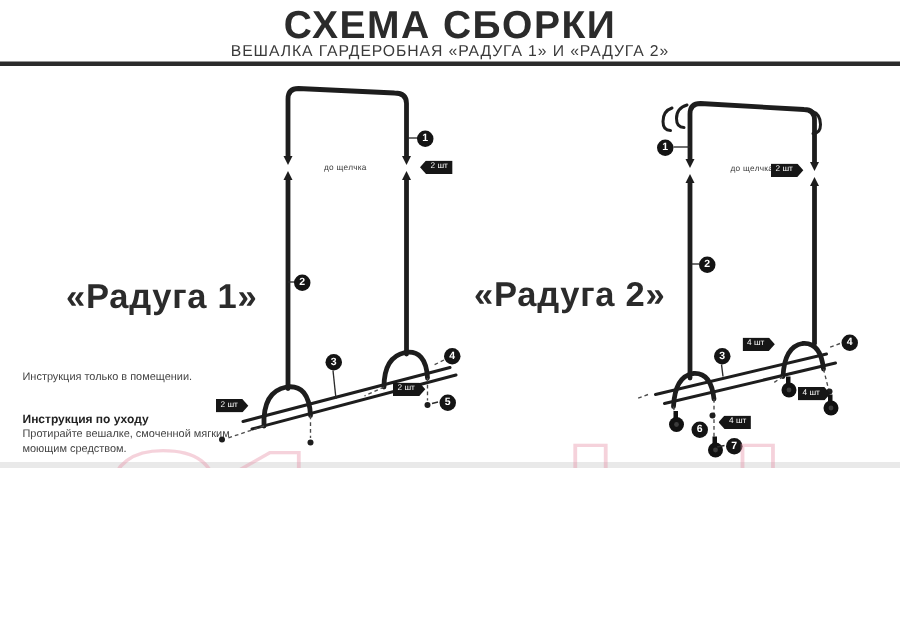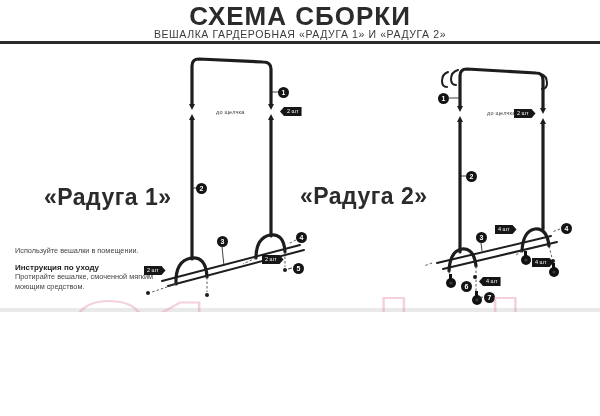--- a/index.html
+++ b/index.html
@@ -43,21 +43,21 @@
     display:flex; align-items:center; }
   .tip-right { clip-path:polygon(0 0, calc(100% - 4px) 0, 100% 50%, calc(100% - 4px) 100%, 0 100%);
     padding:0 7px 0 3px; }
   .tip-left { clip-path:polygon(4px 0, 100% 0, 100% 100%, 4px 100%, 0 50%);
     padding:0 3px 0 7px; }
 
   .click-note { position:absolute; font-size:5.5px; color:#3a3a3a; z-index:9; letter-spacing:0.2px; }
 
   
   .info-block { position:absolute; left:15px; top:246px; width:152px; }
-  .info-title { font-size:8px; font-weight:bold; color:#222; margin-top:8px; }
+  .info-title { font-size:8px; font-weight:bold; color:#222; margin-top:20px; }
   .info-text { font-size:7.3px; color:#444; line-height:1.3; }
 
   
   .kit-banner { position:absolute; left:233px; top:289px; width:134px; height:20px;
     background:#2c2c2c; border-radius:7px; color:#fff; font-size:10.5px;
     display:flex; align-items:center; justify-content:center; letter-spacing:0.4px; z-index:6; }
 
   
   .gray-panel { position:absolute; left:0; top:308px; width:600px; height:108px; background:#e9e9e9; }
 
@@ -163,21 +163,21 @@
           <circle class="wheel-hi" cx="554" cy="272" r="1.6"></circle>
       </g>
       <line class="leader" x1="449" y1="98" x2="460" y2="98"></line>
       <line class="leader" x1="461" y1="176" x2="466" y2="176"></line>
       <line class="leader" x1="481" y1="243" x2="482" y2="251"></line>
       <line class="leader" x1="483" y1="297" x2="478" y2="298"></line>
     </g>
   </svg>
 
   <div class="model-label" style="left:44px; top:184px;">«Радуга 1»</div>
-  <div class="model-label" style="left:300px; top:183px;">«Радуга 2»</div>
+  <div class="model-label" style="left:316px; top:183px;">«Радуга 2»</div>
 
   <div class="click-note" style="left:216px; top:109px;">до щелчка</div>
   <div class="click-note" style="left:487px; top:110px;">до щелчка</div>
 
   <div class="marker" style="left:278px; top:87px;">1</div>
   <div class="marker" style="left:196px; top:183px;">2</div>
   <div class="marker" style="left:217px; top:236px;">3</div>
   <div class="marker" style="left:296px; top:232px;">4</div>
   <div class="marker" style="left:293px; top:263px;">5</div>
 
@@ -190,21 +190,21 @@
 
   <div class="tag tip-left" style="left:280px; top:107px;">2 шт</div>
   <div class="tag tip-right" style="left:144px; top:266px;">2 шт</div>
   <div class="tag tip-right" style="left:262px; top:255px;">2 шт</div>
   <div class="tag tip-right" style="left:514px; top:109px;">2 шт</div>
   <div class="tag tip-right" style="left:495px; top:225px;">4 шт</div>
   <div class="tag tip-right" style="left:532px; top:258px;">4 шт</div>
   <div class="tag tip-left" style="left:479px; top:277px;">4 шт</div>
 
   <div class="info-block">
-    <div class="info-text">Используйте вешалки в помещении.</div>
+    <div class="info-text">Инструкция только в помещении.</div>
     <div class="info-title">Инструкция по уходу</div>
     <div class="info-text">Протирайте вешалке, смоченной мягким моющим средством.</div>
   </div>
 
   <div class="gray-panel"></div>
 
   <div class="kit-row">
 
     <div class="kit-box">
       <div class="kitnum" style="left:-3px; top:-5px;">1</div>

